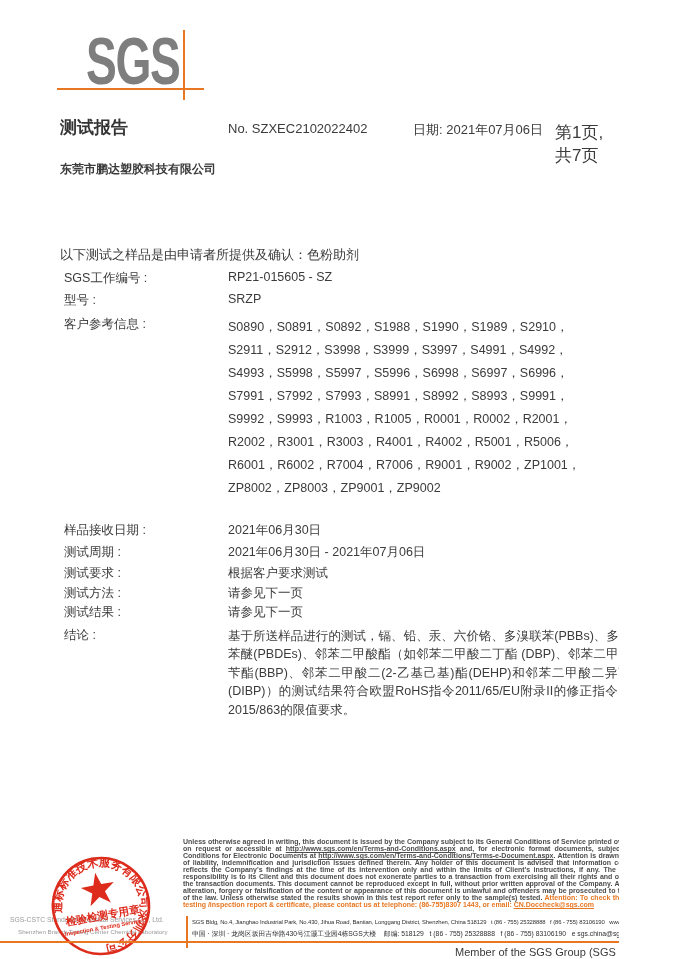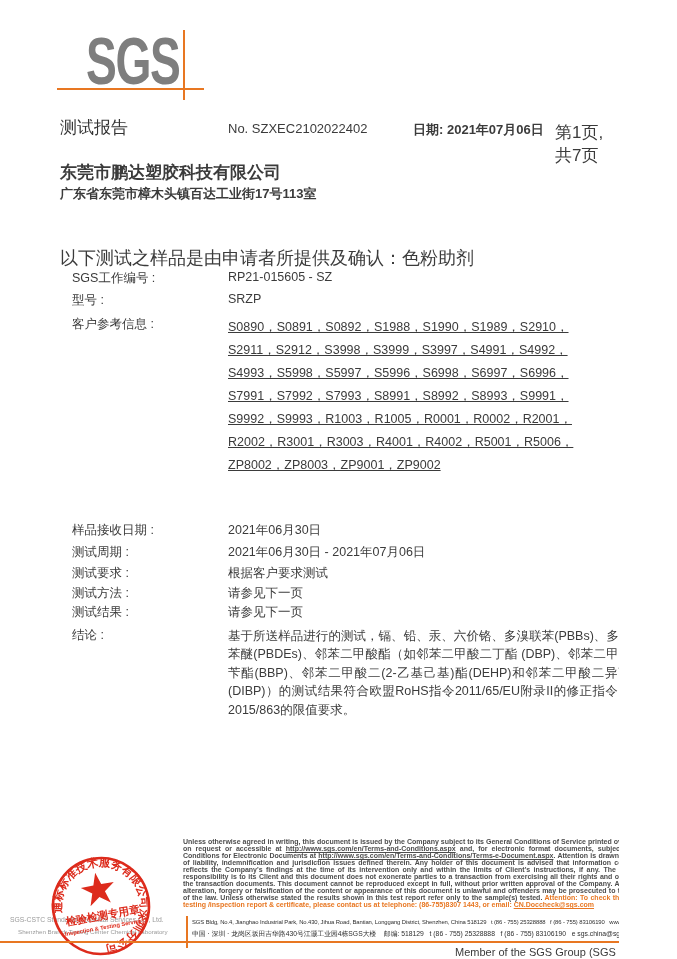--- a/index.html
+++ b/index.html
@@ -16,37 +16,37 @@
   }
   
   .logo-text{
     position:absolute;left:86px;top:28px;font-size:66px;font-weight:bold;
     color:var(--logo-gray);line-height:1;letter-spacing:-2px;
     transform:scaleX(0.70);transform-origin:0 0;
   }
   .logo-vline{position:absolute;left:183px;top:30px;width:2px;height:70px;background:var(--orange);}
   .logo-hline{position:absolute;left:57px;top:88px;width:147px;height:2px;background:var(--orange);}
   
-  .report-title{position:absolute;left:60px;top:116px;font-size:17px;font-weight:normal;color:#333;}
+  .report-title{position:absolute;left:60px;top:116px;font-size:17px;font-weight:bold;color:#333;}
   .report-no{position:absolute;left:228px;top:121px;font-size:13px;}
-  .report-date{position:absolute;left:413px;top:121px;font-size:13px;font-weight:bold;}
+  .report-date{position:absolute;left:413px;top:121px;font-size:13px;}
   .page-info{position:absolute;left:555px;top:121px;font-size:17px;}
   
-  .applicant-name{position:absolute;left:60px;top:161px;font-size:17px;font-weight:bold;}
+  .applicant-name{position:absolute;left:60px;top:161px;font-size:12px;font-weight:bold;}
   .applicant-address{position:absolute;left:60px;top:185px;font-size:13px;font-weight:bold;}
   
-  .statement{position:absolute;left:60px;top:246px;font-size:18px;}
+  .statement{position:absolute;left:60px;top:246px;font-size:13px;}
   
   .frow{position:absolute;left:60px;right:35px;font-size:12.5px;}
-  .frow .label{position:absolute;left:12px;top:0;white-space:nowrap;}
+  .frow .label{position:absolute;left:4px;top:0;white-space:nowrap;}
   .frow .value{position:absolute;left:168px;top:0;white-space:nowrap;}
   .row-job{top:270px}.row-model{top:292px}.row-clientref{top:316px}
   .row-sample{top:522px}.row-period{top:544px}.row-requested{top:565px}
   .row-method{top:585px}.row-result{top:604px}.row-conclusion{top:627px}
-  .ref-lines{position:absolute;left:168px;top:0;line-height:23px;white-space:nowrap;text-decoration:underline;}
+  .ref-lines{position:absolute;left:168px;top:0;line-height:23px;white-space:nowrap;}
   .conclusion-value{position:absolute;left:168px;top:0;width:416px;line-height:18.4px;white-space:normal;text-align:justify;}
   
   .legal{
     position:absolute;left:183px;top:838px;width:491px;
     font-size:7px;line-height:7px;font-weight:bold;color:#4d4d4d;text-align:justify;
   }
   .legal a, .legal .lnk{color:inherit;text-decoration:underline;}
   .attention{color:var(--orange);}
   .attention .lnk{color:var(--orange);text-decoration:underline;}
   
@@ -73,21 +73,20 @@
   <div class="logo-text">SGS</div>
   <div class="logo-vline"></div>
   <div class="logo-hline"></div>
 
   <div class="report-title">测试报告</div>
   <div class="report-no">No. SZXEC2102022402</div>
   <div class="report-date">日期: 2021年07月06日</div>
   <div class="page-info">第1页,共7页</div>
 
   <div class="applicant-name">东莞市鹏达塑胶科技有限公司</div>
-  <div class="applicant-address">广东省东莞市樟木头镇百达工业街17号113室</div>
 
   <div class="statement">以下测试之样品是由申请者所提供及确认：色粉助剂</div>
 
   <div class="frow row-job">
     <span class="label">SGS工作编号 :</span>
     <span class="value">RP21-015605 - SZ</span>
   </div>
 
   <div class="frow row-model">
     <span class="label">型号 :</span>
@@ -96,20 +95,21 @@
 
   <div class="frow row-clientref">
     <span class="label">客户参考信息 :</span>
     <div class="ref-lines">
       <div>S0890，S0891，S0892，S1988，S1990，S1989，S2910，</div>
       <div>S2911，S2912，S3998，S3999，S3997，S4991，S4992，</div>
       <div>S4993，S5998，S5997，S5996，S6998，S6997，S6996，</div>
       <div>S7991，S7992，S7993，S8991，S8992，S8993，S9991，</div>
       <div>S9992，S9993，R1003，R1005，R0001，R0002，R2001，</div>
       <div>R2002，R3001，R3003，R4001，R4002，R5001，R5006，</div>
+      <div>R6001，R6002，R7004，R7006，R9001，R9002，ZP1001，</div>
       <div>ZP8002，ZP8003，ZP9001，ZP9002</div>
     </div>
   </div>
 
   <div class="frow row-sample">
     <span class="label">样品接收日期 :</span>
     <span class="value">2021年06月30日</span>
   </div>
 
   <div class="frow row-period">

